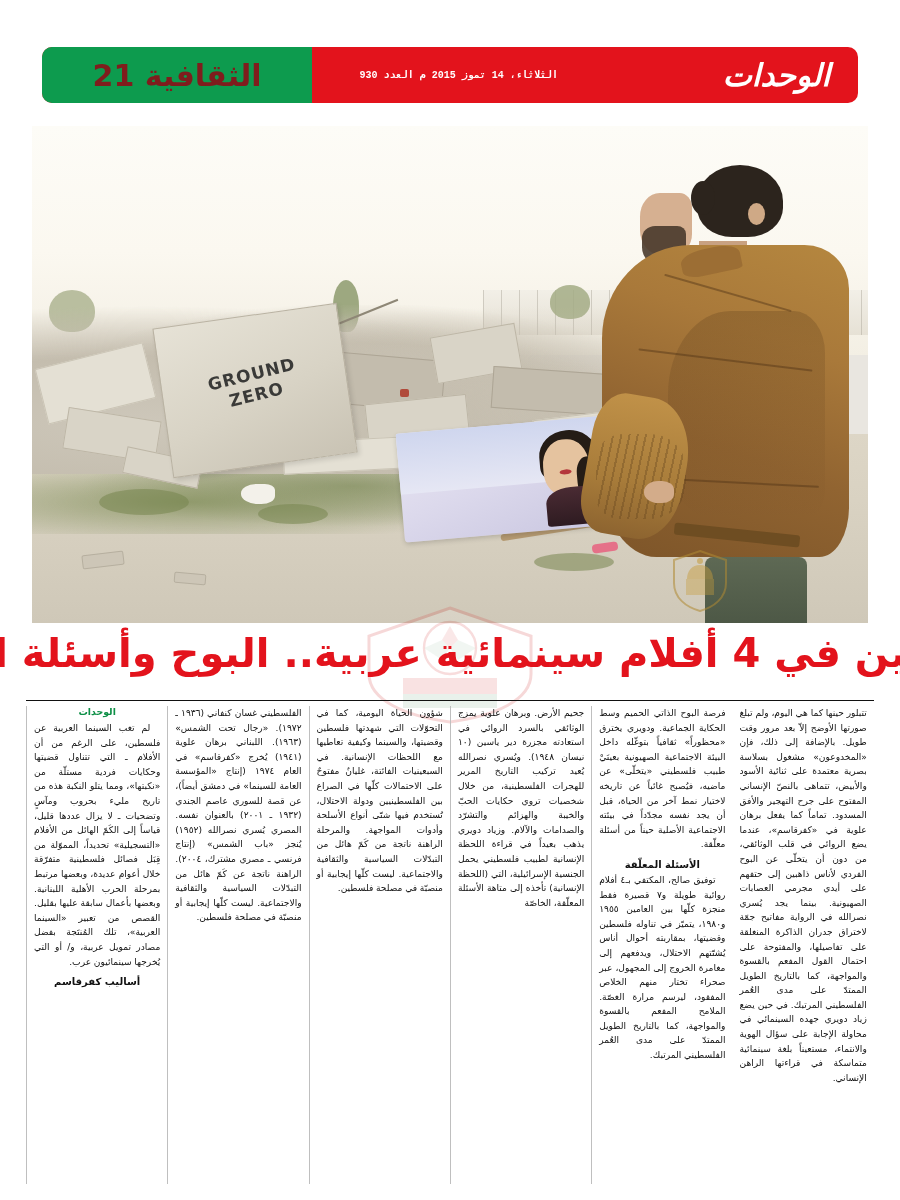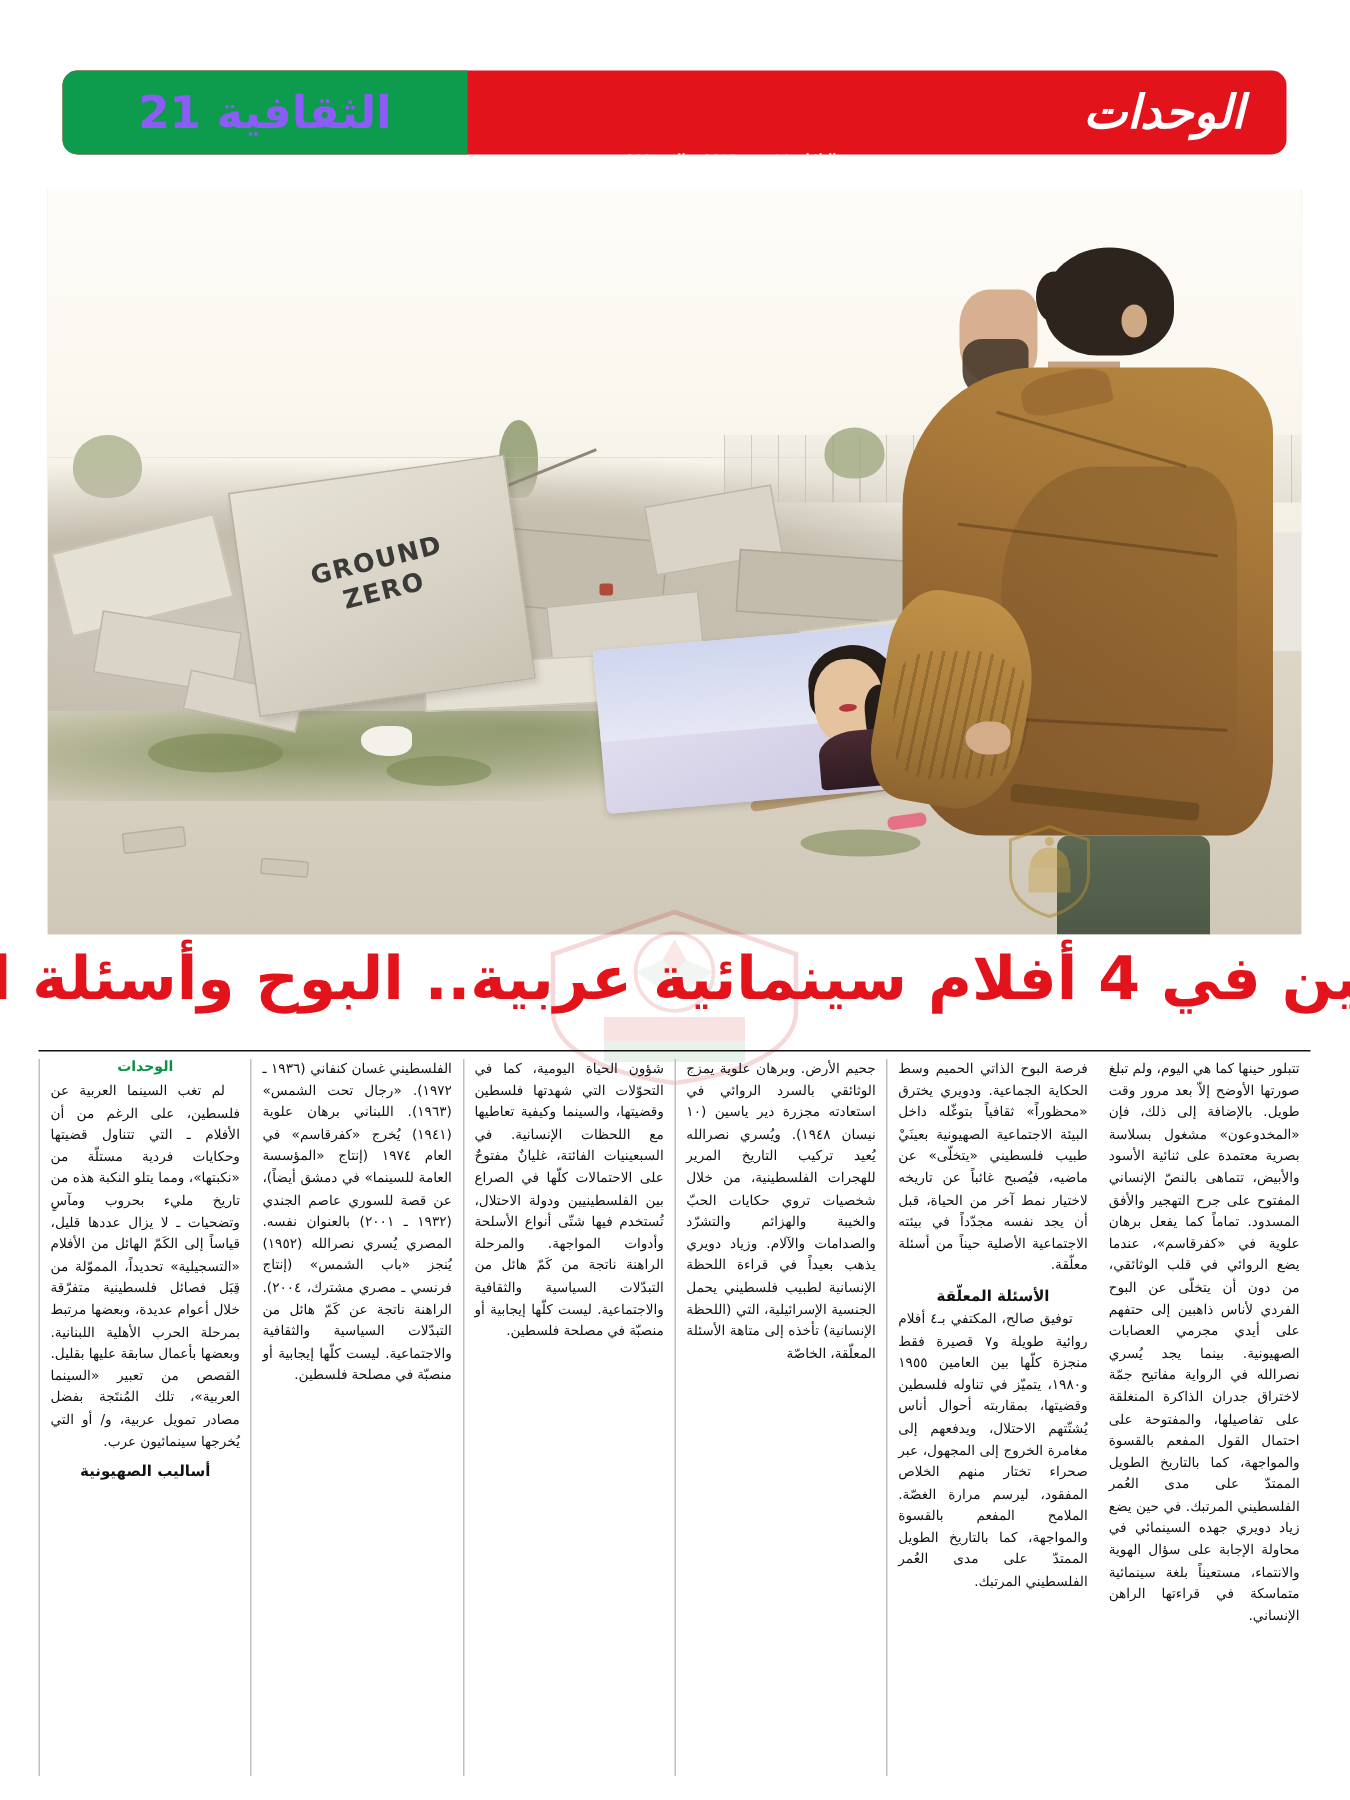--- a/index.html
+++ b/index.html
@@ -32,33 +32,33 @@
     color:#ffffff;
     font-family:"DejaVu Sans","Liberation Sans",sans-serif;
     font-weight:700;font-style:italic;
     font-size:31px;letter-spacing:-0.5px;
     white-space:nowrap;
     z-index:3;
   }
   .section-tag{
     position:absolute;left:0;top:0;width:270px;height:56px;
     display:flex;align-items:center;justify-content:center;
-    color:#8b5cf6;
+    color:#7f1d1d;
     font-family:"DejaVu Sans","Liberation Sans",sans-serif;
     font-weight:700;font-size:30px;
     white-space:nowrap;z-index:3;
     direction:rtl;
   }
   .issue-line{
     position:absolute;right:300px;top:0;height:56px;
     display:flex;align-items:center;
     color:#ffffff;
-    font-family:Liberation Sans, sans-serif;
+    font-family:Liberation Mono, monospace;
     font-weight:700;font-size:10px;
-    white-space:nowrap;z-index:3;margin-top:32px;
+    white-space:nowrap;z-index:3;
   }
 
   
   .photo-wrap{
     position:absolute;left:32px;top:126px;width:836px;height:497px;
     overflow:hidden;background:#e9e6e0;
   }
   .photo{position:absolute;inset:0;overflow:hidden;}
 
   
@@ -359,21 +359,21 @@
       <rect x="48" y="90" width="94" height="14" fill="#2f7f3f" opacity=".35"></rect>
     </svg>
     <h1 class="headline">فلسطين في 4 أفلام سينمائية عربية.. البوح وأسئلة الذاكرة</h1>
   </div>
 
   <div class="rule-top"></div>
   <div class="columns" id="columns">
       <div class="col">
         <div class="byline">الوحدات</div>
         <p>لم تغب السينما العربية عن فلسطين، على الرغم من أن الأفلام ـ التي تتناول قضيتها وحكايات فردية مستلّة من «نكبتها»، ومما يتلو النكبة هذه من تاريخ مليء بحروب ومآسٍ وتضحيات ـ لا يزال عددها قليل، قياساً إلى الكَمّ الهائل من الأفلام «التسجيلية» تحديداً، المموّلة من قِبَل فصائل فلسطينية متفرّقة خلال أعوام عديدة، وبعضها مرتبط بمرحلة الحرب الأهلية اللبنانية. وبعضها بأعمال سابقة عليها بقليل. القصص من تعبير «السينما العربية»، تلك المُنتَجة بفضل مصادر تمويل عربية، و/ أو التي يُخرجها سينمائيون عرب.</p>
-        <div class="subhead">أساليب الصهيونية</div>
+        <div class="subhead">أساليب كفرقاسم</div>
       </div>
       <div class="col">
         <p class="noindent">الفلسطيني غسان كنفاني (١٩٣٦ ـ ١٩٧٢). «رجال تحت الشمس» (١٩٦٣). اللبناني برهان علوية (١٩٤١) يُخرج «كفرقاسم» في العام ١٩٧٤ (إنتاج «المؤسسة العامة للسينما» في دمشق أيضاً)، عن قصة للسوري عاصم الجندي (١٩٣٢ ـ ٢٠٠١) بالعنوان نفسه. المصري يُسري نصرالله (١٩٥٢) يُنجز «باب الشمس» (إنتاج فرنسي ـ مصري مشترك، ٢٠٠٤). الراهنة ناتجة عن كَمّ هائل من التبدّلات السياسية والثقافية والاجتماعية. ليست كلّها إيجابية أو منصبّة في مصلحة فلسطين.</p>
       </div>
       <div class="col">
         <p class="noindent">شؤون الحياة اليومية، كما في التحوّلات التي شهدتها فلسطين وقضيتها، والسينما وكيفية تعاطيها مع اللحظات الإنسانية. في السبعينيات الفائتة، غليانٌ مفتوحٌ على الاحتمالات كلّها في الصراع بين الفلسطينيين ودولة الاحتلال، تُستخدم فيها شتّى أنواع الأسلحة وأدوات المواجهة. والمرحلة الراهنة ناتجة من كَمّ هائل من التبدّلات السياسية والثقافية والاجتماعية. ليست كلّها إيجابية أو منصبّة في مصلحة فلسطين.</p>
       </div>
       <div class="col">
         <p class="noindent">جحيم الأرض. وبرهان علوية يمزج الوثائقي بالسرد الروائي في استعادته مجزرة دير ياسين (١٠ نيسان ١٩٤٨). ويُسري نصرالله يُعيد تركيب التاريخ المرير للهجرات الفلسطينية، من خلال شخصيات تروي حكايات الحبّ والخيبة والهزائم والتشرّد والصدامات والآلام. وزياد دويري يذهب بعيداً في قراءة اللحظة الإنسانية لطبيب فلسطيني يحمل الجنسية الإسرائيلية، التي (اللحظة الإنسانية) تأخذه إلى متاهة الأسئلة المعلّقة، الخاصّة</p>
       </div>

